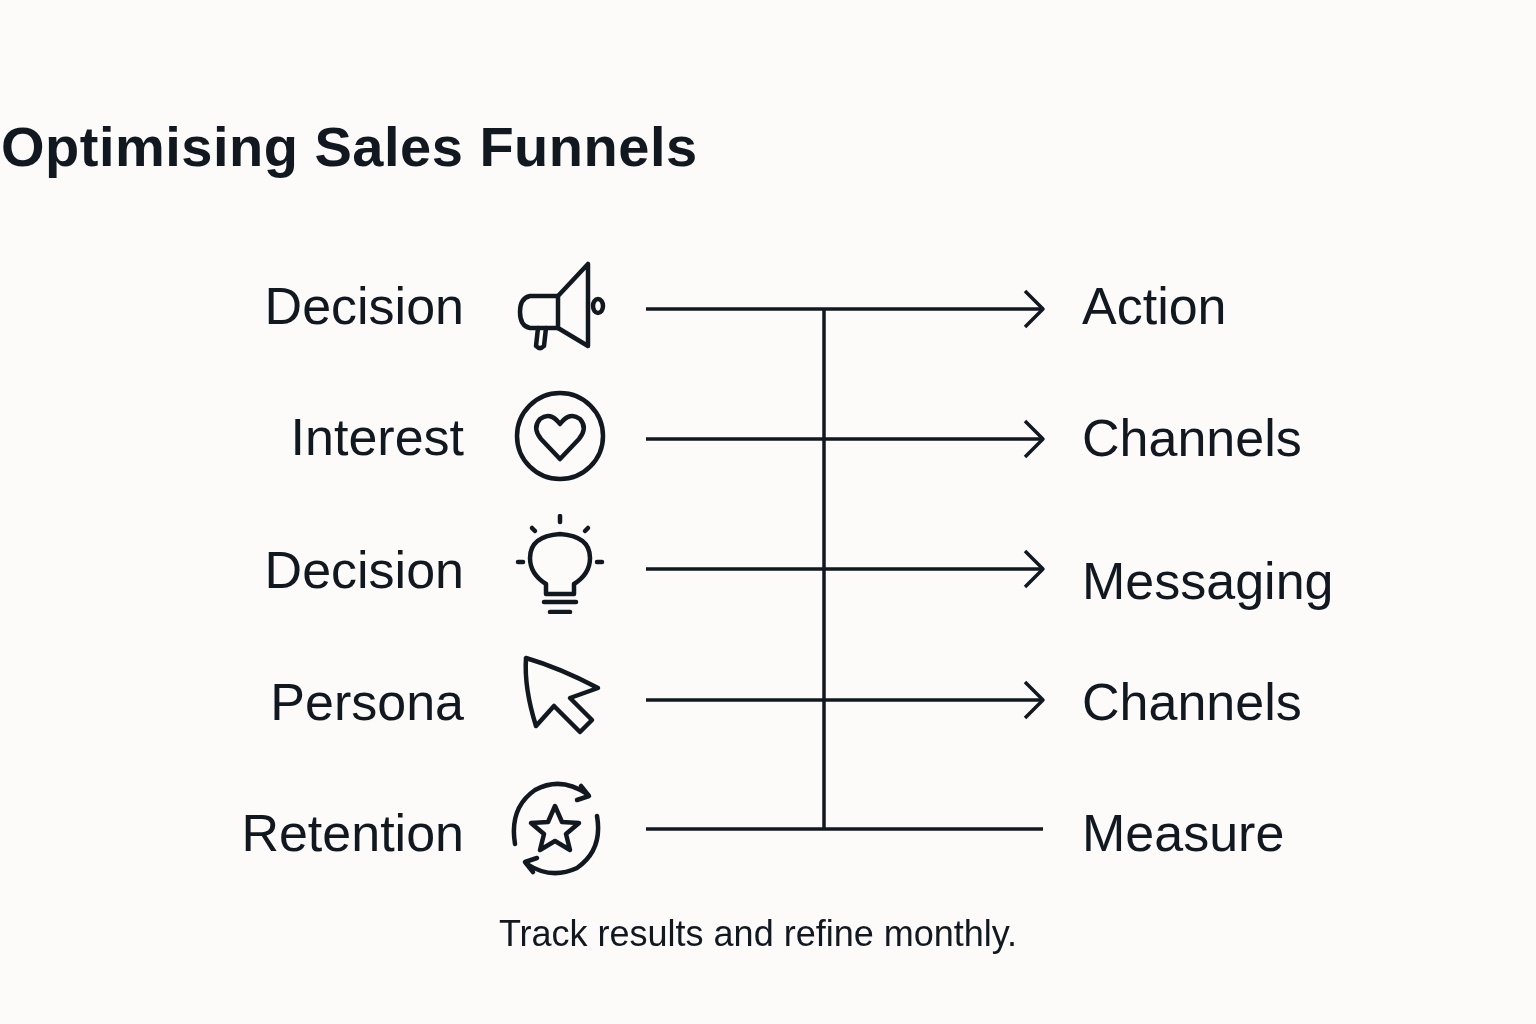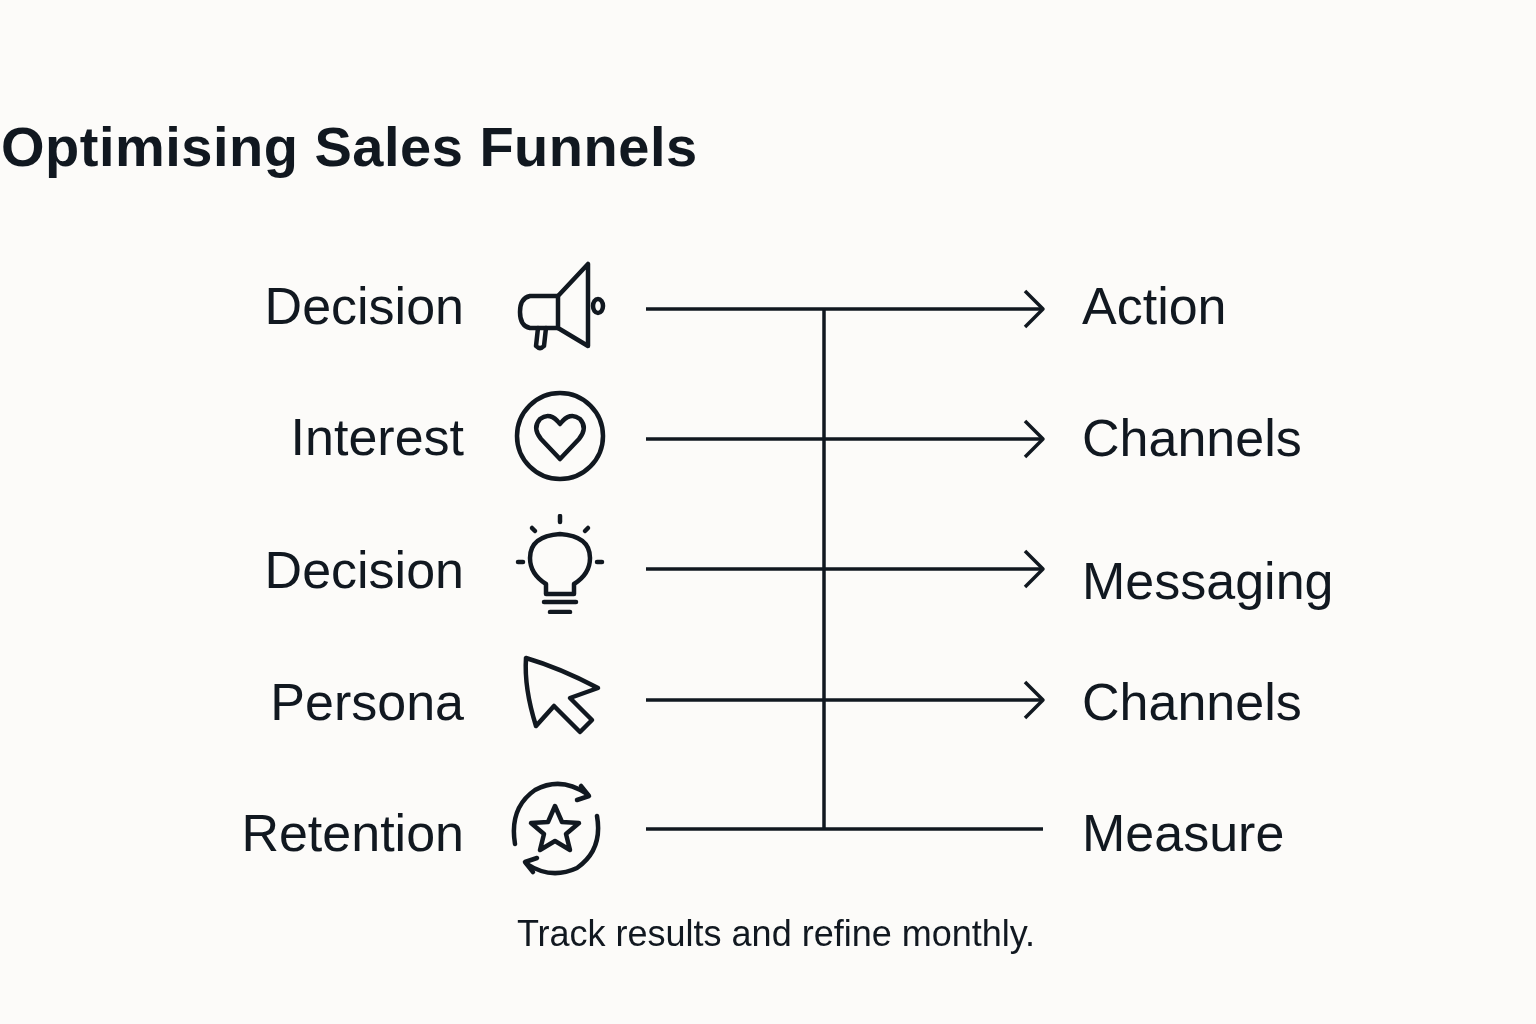--- a/index.html
+++ b/index.html
@@ -50,27 +50,26 @@
     .connector-svg {
       position: absolute;
       left: 0;
       top: 0;
       width: 1536px;
       height: 1024px;
       pointer-events: none;
     }
     .footer-note {
       position: absolute;
-      left: 0;
+      left: 8px;
       top: 912px;
       width: 1500px;
       text-align: center;
       font-size: 36px;
       line-height: 44px;
-      padding-left: 26px;
     }
   </style>
 </head>
 <body>
 
 <h1 class="title">Optimising Sales Funnels</h1>
 
 <div class="stage-label" style="top:276px;">Decision</div>
 <div class="stage-label" style="top:407px;">Interest</div>
 <div class="stage-label" style="top:540px;">Decision</div>

